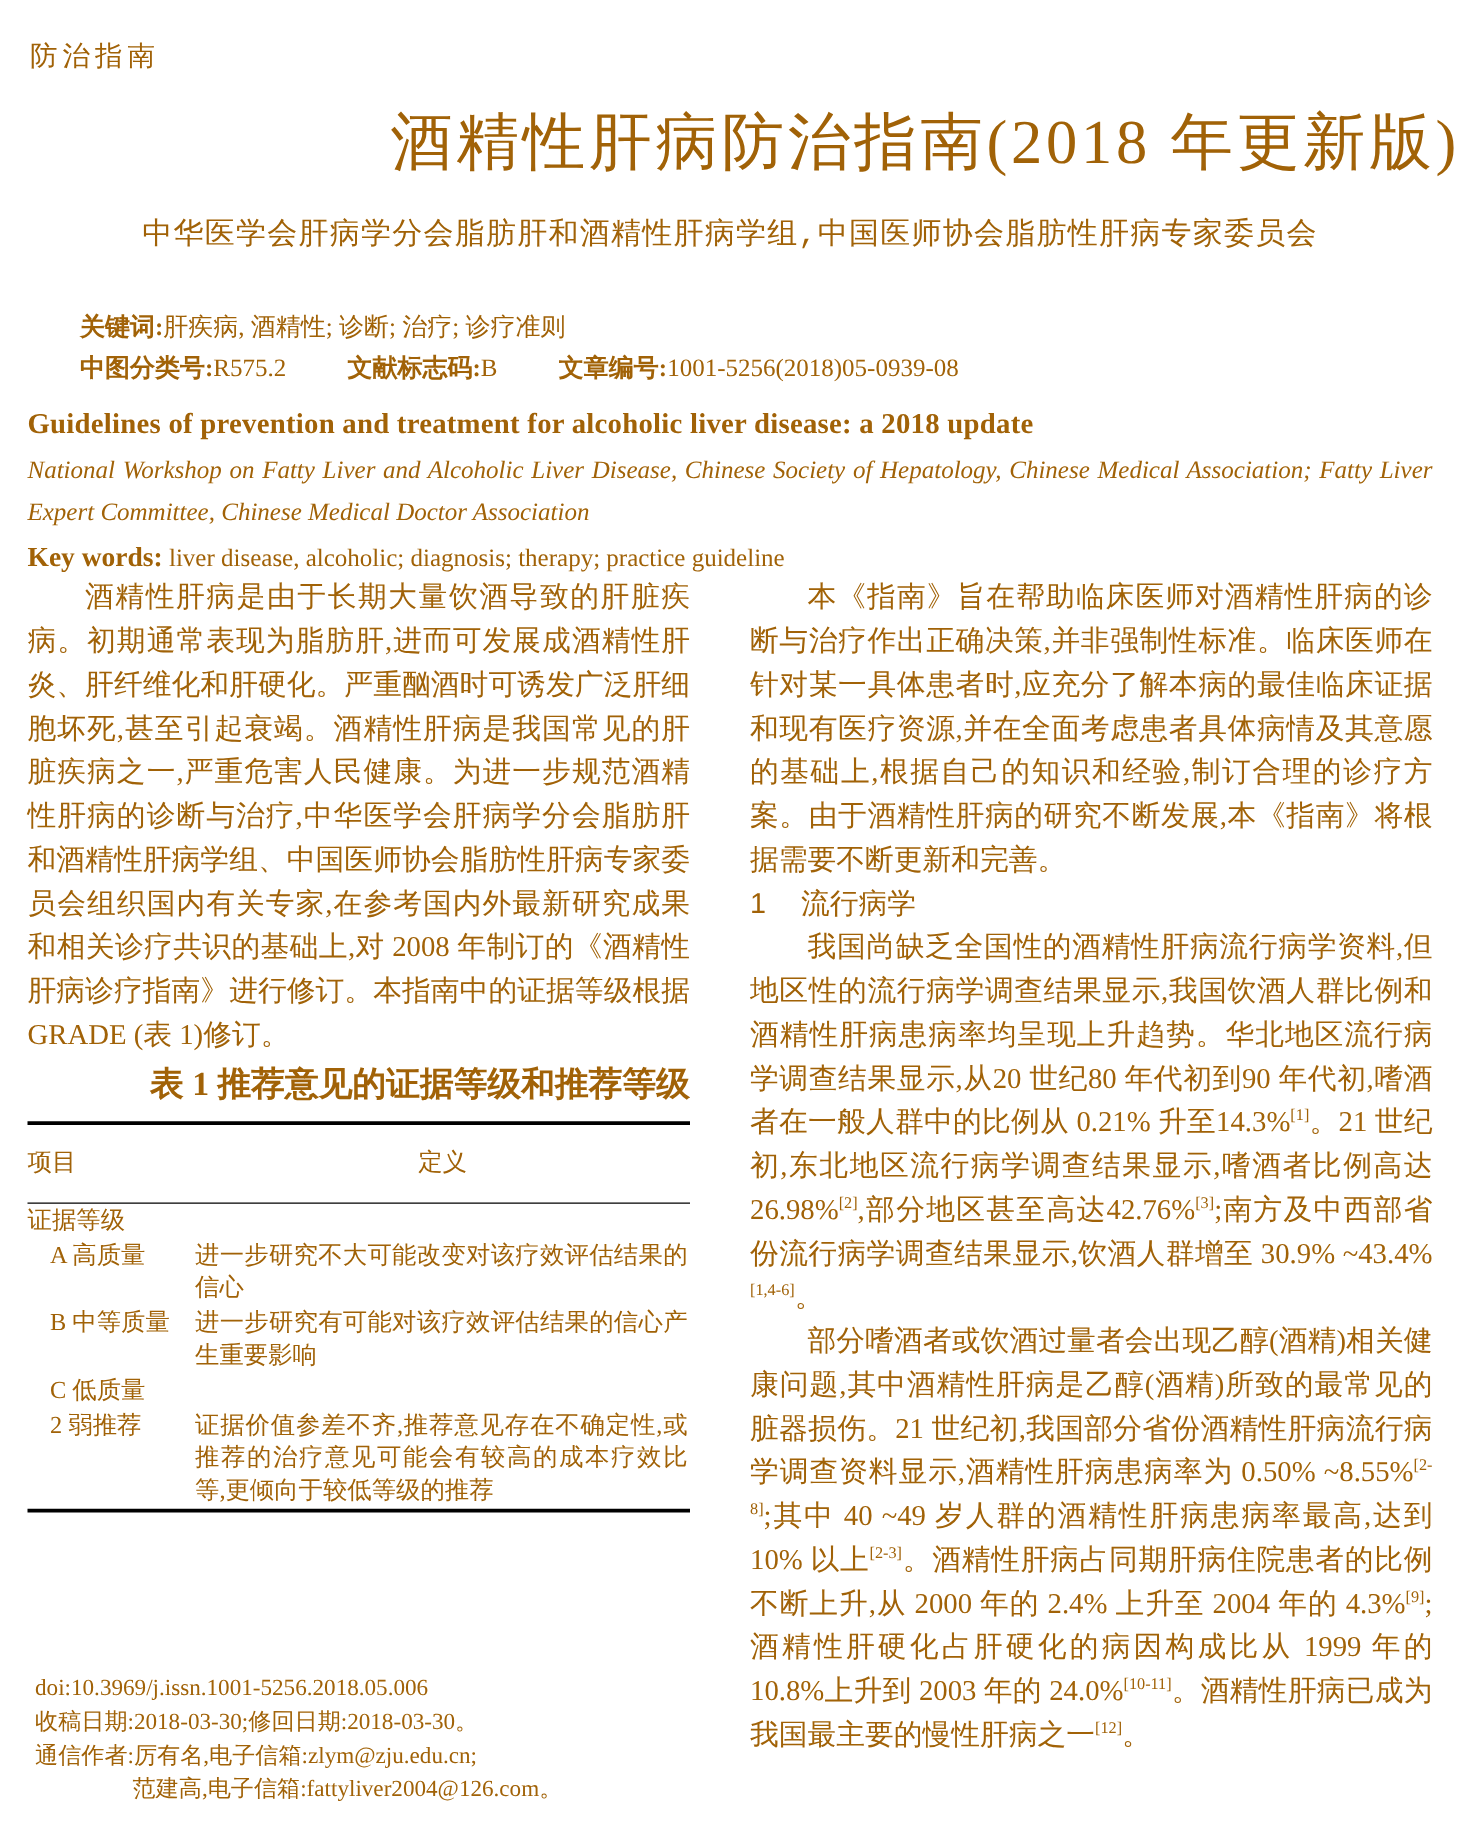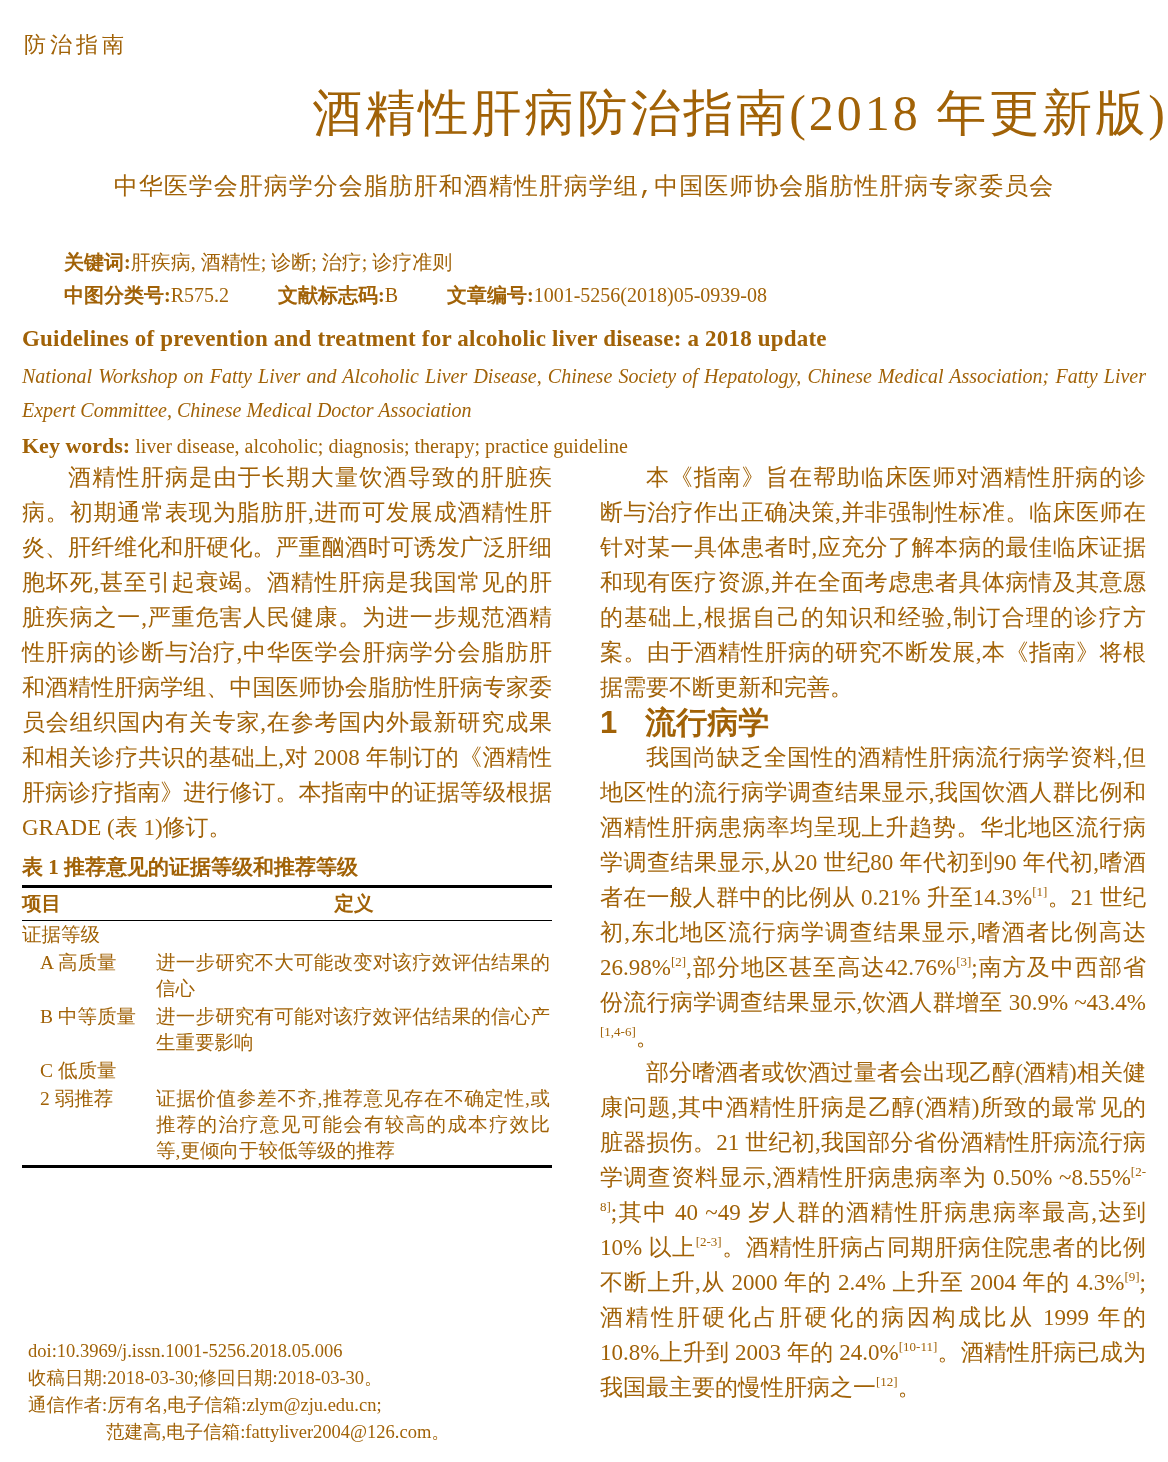--- a/index.html
+++ b/index.html
@@ -71,58 +71,57 @@
     font-size: 23px;
     line-height: 35px;
     text-align: justify;
   }
   .col-left  { left: 22px;  width: 530px; height: 994px; }
   .col-right { left: 600px; width: 546px; }
   p.body { margin: 0; text-indent: 2em; }
 
   .section-heading {
     margin: 0;
-    font-size: 31px;
+    font-size: 23px;
     line-height: 35px;
-    font-weight: 700;
+    font-weight: 400;
     text-indent: 0;
   }
   .sec-num {
     font-family: "Liberation Sans", "DejaVu Sans", sans-serif;
     margin-right: 28px;
   }
 
   sup {
     font-size: 13px;
     line-height: 0;
     vertical-align: super;
     letter-spacing: 0;
   }
 
   
   .table-block { margin-top: 9px; text-align: left; }
   .tbl-caption {
-    text-align: left;
+    text-align: right;
     font-weight: 700;
-    font-size: 21px;
+    font-size: 27px;
     line-height: 26px;
-    margin-bottom: 5px;
+    margin-bottom: 17px;
   }
   .tbl {
     border-top: 3px solid #000;
     border-bottom: 3px solid #000;
     font-size: 19.5px;
     line-height: 26px;
   }
   .tbl-header {
     display: grid;
     grid-template-columns: 134px 1fr;
     border-bottom: 1.5px solid #000;
-    padding: 3px 0;
-    font-weight: bold;
+    padding: 18px 0;
   }
   .tbl-header .h-def { text-align: center; }
   .tbl-row {
     display: grid;
     grid-template-columns: 134px 1fr;
     padding: 1px 0;
   }
   .tbl-row .cell-item { padding-left: 18px; }
   .tbl-row.group .cell-item { padding-left: 0; }
   .tbl-row .cell-def { text-align: justify; padding-right: 2px; }

